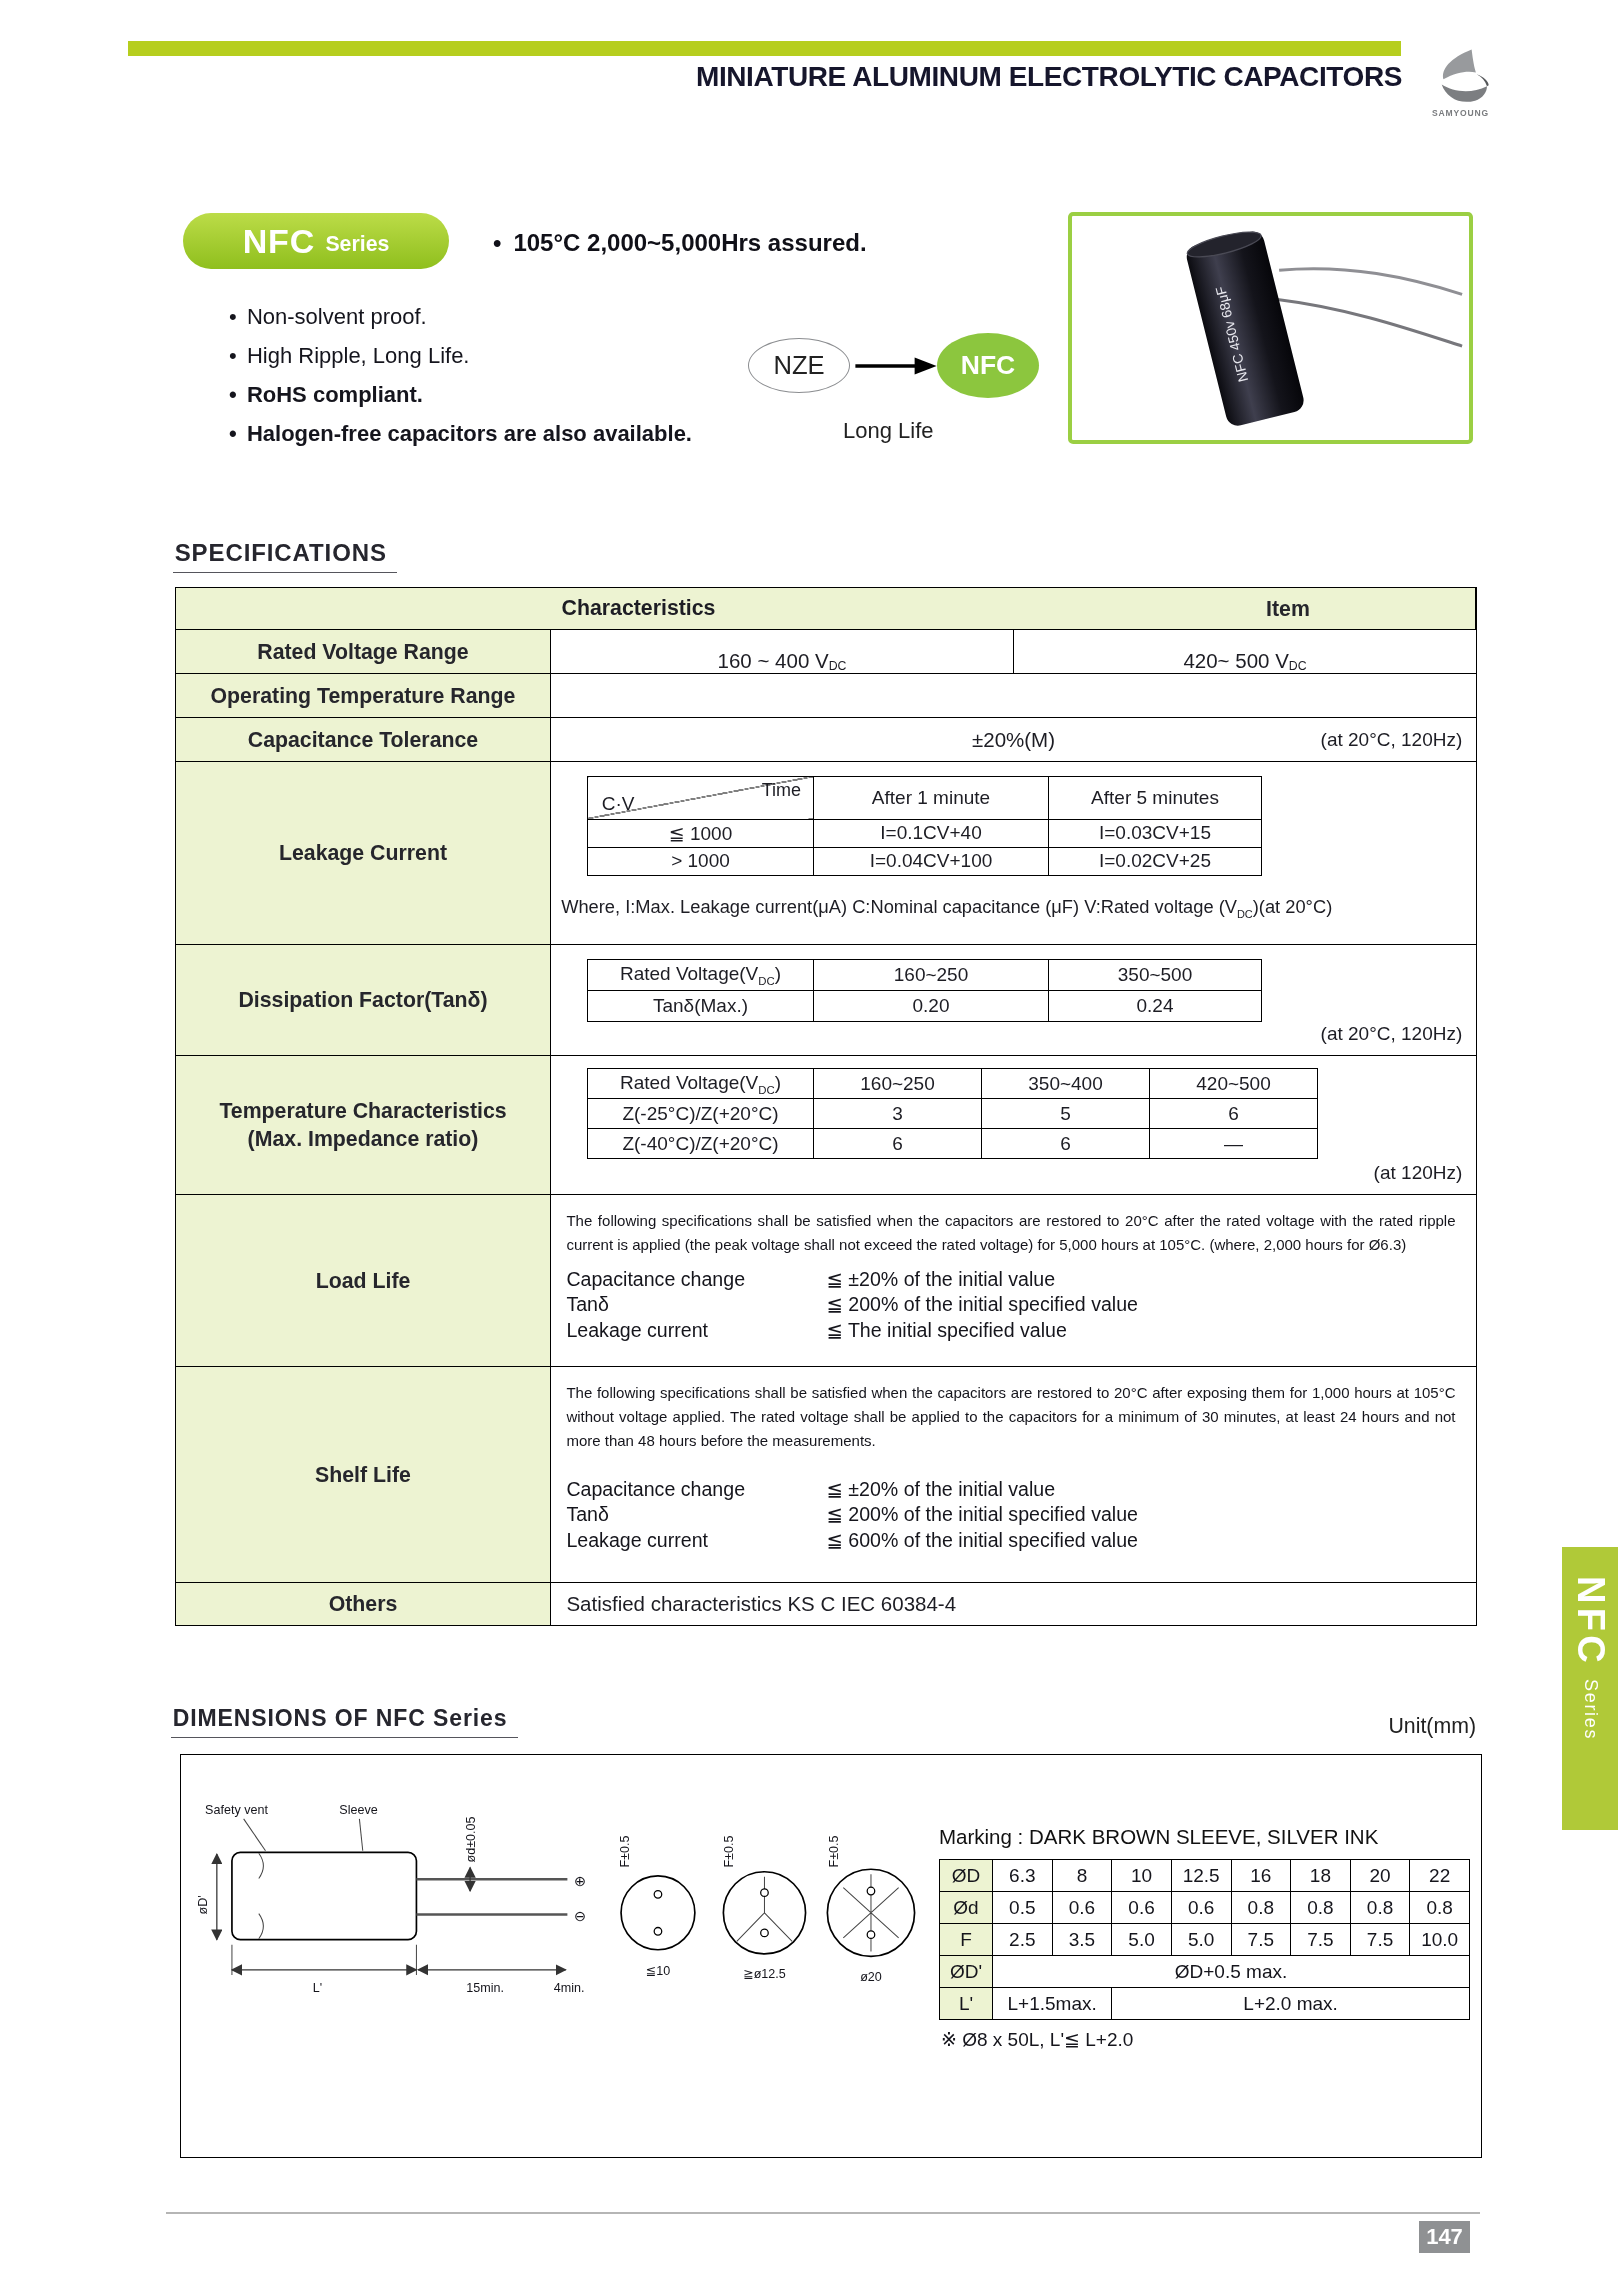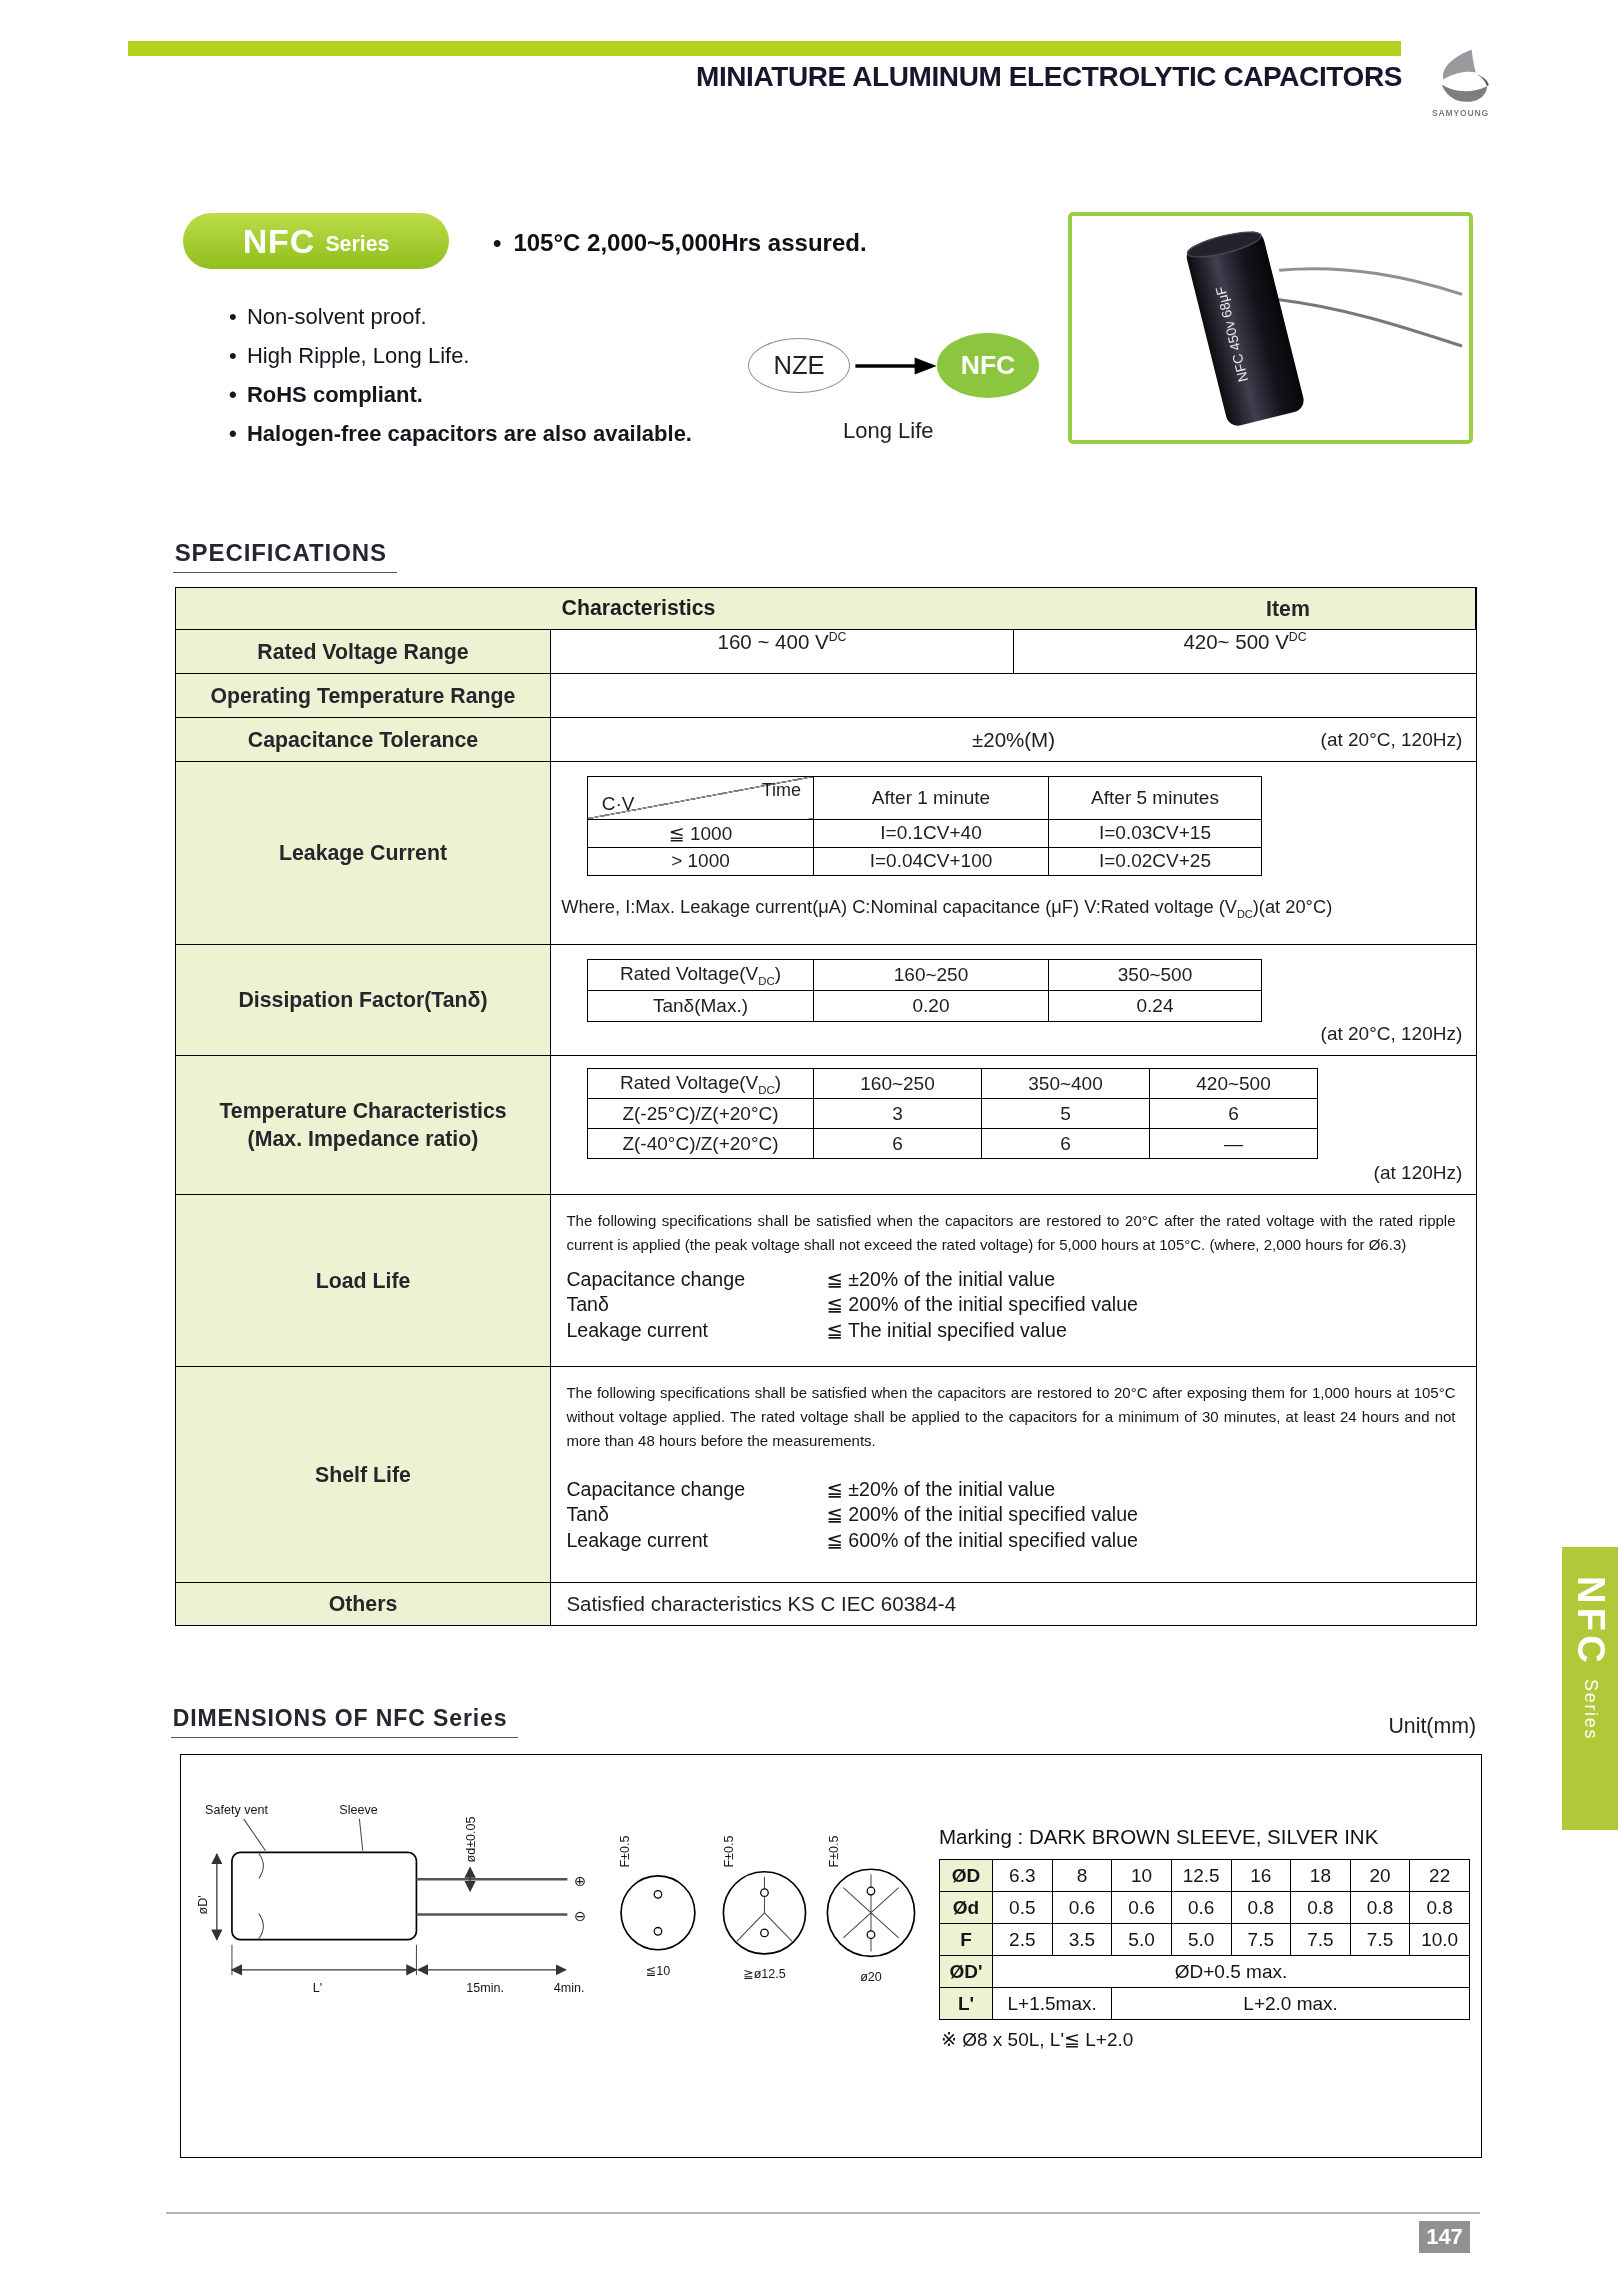--- a/index.html
+++ b/index.html
@@ -41,21 +41,21 @@
   
   .spec-table{position:absolute;left:175px;top:587px;width:1302px;border:1.7px solid #000}
   .srow{display:flex;border-top:0.9px solid #000}
   .srow:first-child{border-top:none}
   .cell{display:flex;align-items:center;justify-content:center}
   .cell.item{width:375px;min-width:375px;background:#edf3d2;border-right:0.9px solid #000;font-size:21.3px;font-weight:bold;
              color:#26262c;text-align:center;flex-direction:column;line-height:28px}
   .cell.char{flex:1;font-size:20.5px;color:#1d1d24;position:relative}
   .cell.head{font-weight:bold;font-size:21.3px;background:#edf3d2}
   .split{padding:0;align-items:stretch}
-  .half{flex:1;display:flex;align-items:flex-start;justify-content:center}
+  .half{flex:1;display:flex;align-items:flex-end;justify-content:center}
   .half:first-child{border-right:0.9px solid #000}
   sub{font-size:.6em}
   .mid-note{position:absolute;right:13.7px;top:50%;transform:translateY(-50%);font-size:19px}
   .corner-note{position:absolute;right:13.7px;bottom:10.2px;font-size:19px;color:#1d1d24}
   .blockcell{display:block}
   .itable{table-layout:fixed;border-collapse:collapse;margin:13.7px 0 0 36px}
   .itable td{border:0.9px solid #000;text-align:center;font-size:19px;color:#1d1d24;padding:0 5.1px}
   .lk,.df{width:674px}
   .tc{width:731px;margin-top:12px}
   .df{margin-top:13.7px}
@@ -69,21 +69,21 @@
   .sline{font-size:19.6px;line-height:25.6px;color:#15151c}
   .sname{display:inline-block;width:260px}
   .others-value{justify-content:flex-start;padding-left:15.4px;font-size:19.6px}
 
   
   .dim-box{position:absolute;left:180px;top:1754px;width:1302px;height:404px;border:1.7px solid #000}
   .dim-drawing{position:absolute;left:8.5px;top:24px;width:738px;height:271px}
   .marking{position:absolute;left:758px;top:70px;font-size:20.5px;color:#111}
   .dim-table{position:absolute;left:758px;top:104px;border-collapse:collapse;table-layout:fixed;width:531px}
   .dim-table th,.dim-table td{border:0.9px solid #000;height:32px;font-size:19px;text-align:center;color:#15151c;font-weight:normal}
-  .dim-table th{background:#edf3d2;font-weight:bold}
+  .dim-table th{background:#edf3d2;font-weight:normal}
   .dim-foot{position:absolute;left:760px;top:273px;font-size:19px;color:#15151c}
 
   
   .side-tab{position:absolute;left:1562px;top:1547px;width:56px;height:283px;background:#b0c938;color:#fff;
             display:flex;flex-direction:column;align-items:center;padding-top:29px;gap:12px}
   .tab-main{writing-mode:vertical-rl;font-size:38px;font-weight:bold;letter-spacing:4.3px}
   .tab-sub{writing-mode:vertical-rl;font-size:18px;letter-spacing:1.7px}
   .footer-line{position:absolute;left:166px;top:2212px;width:1314px;height:1.7px;background:#b5b5b5}
   .page-num{position:absolute;left:1419px;top:2221px;width:51px;height:32px;background:#8f9193;color:#fff;
             font-size:22px;font-weight:bold;display:flex;align-items:center;justify-content:center}

